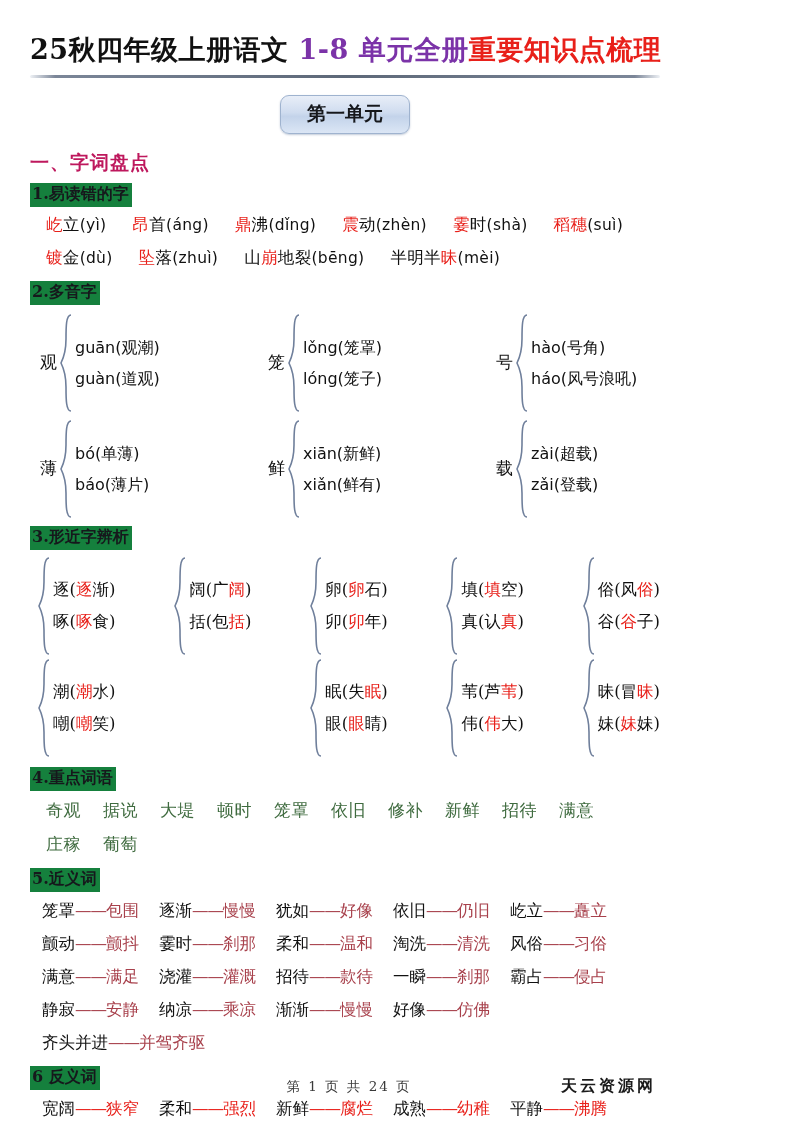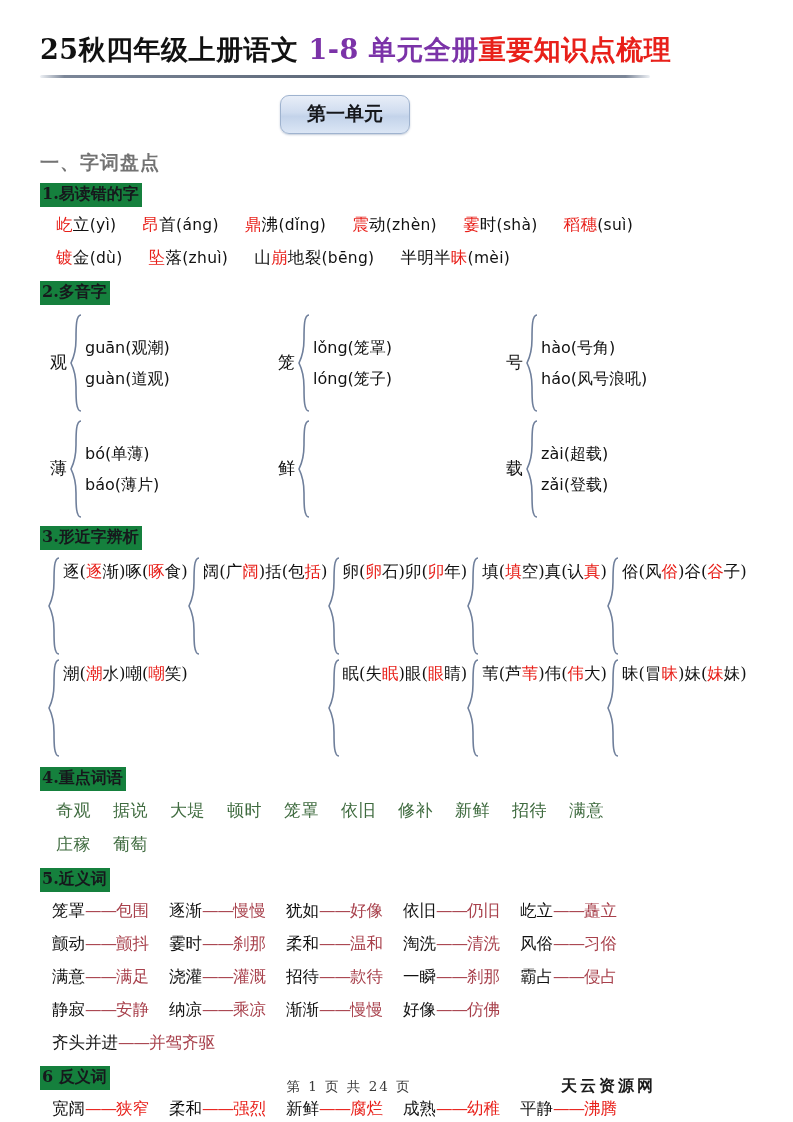--- a/index.html
+++ b/index.html
@@ -4,21 +4,21 @@
 <style>
   html, body { margin:0; padding:0; }
   body {
     width: 793px; height: 1122px;
     background: #ffffff;
     font-family: "DejaVu Sans", "Liberation Sans", sans-serif;
     color: #111;
     position: relative;
     overflow: hidden;
   }
-  .page { position:relative; width:690px; height:1122px; box-sizing:border-box; padding: 0 40px; }
+  .page { position:relative; width:690px; height:1122px; box-sizing:border-box; padding: 0 30px; }
 
   
   .title-wrap { padding-top: 34px; text-align:center; }
   .doc-title {
     font-size: 27px; font-weight: 700; letter-spacing: 0.5px;
     white-space: nowrap; line-height: 1.2;
     font-family: "DejaVu Serif", "Liberation Serif", serif;
   }
   .t-black { color:#111; }
   .t-purple { color:#7b33a8; }
@@ -39,21 +39,21 @@
     font-family:"DejaVu Serif","Liberation Serif",serif;
     background: linear-gradient(to bottom,#e8eef8 0%, #cfdcef 45%, #c3d3ea 55%, #dbe6f5 100%);
     border: 1px solid #9fb3cf;
     border-radius: 9px;
     box-shadow: 0 1px 2px rgba(120,140,170,.45);
   }
 
   
   .sec-main {
     margin-top: 16px;
-    font-size: 19px; font-weight:700; color:#737373;
+    font-size: 19px; font-weight:700; color:#be185d;
     font-family:"DejaVu Serif","Liberation Serif",serif;
     letter-spacing:1px;
   }
   .sub-head {
     display:inline-block;
     margin-top: 7px; margin-bottom: 2px;
     font-size: 16px; font-weight:700; color:#16181c;
     background:#15803d;
     padding: 1px 3px 2px 2px;
     font-family:"DejaVu Serif","Liberation Serif",serif;
@@ -81,21 +81,21 @@
   }
   .brace svg { display:block; height:100%; width:13px; }
   .poly-readings { display:flex; flex-direction:column; justify-content:center; }
   .poly-readings div { font-size:16px; line-height:1.95; white-space:nowrap;
       font-family:"DejaVu Sans","Liberation Sans",sans-serif; color:#111; }
 
   
   .sim-grid { display:flex; padding-left: 8px; margin-top: 4px; }
   .sim-col { display:flex; flex-direction:column; }
   .sim-group { display:flex; align-items:stretch; margin-bottom:2px; }
-  .sim-items { display:flex; justify-content:center; }
+  .sim-items { display:flex; flex-direction:column; justify-content:center; }
   .sim-items div { font-size:16.5px; line-height:1.95; white-space:nowrap;
       font-family:"DejaVu Serif","Liberation Serif",serif; }
 
   
   .keyword-row { padding-left: 16px; font-size:17px; line-height:2.0; color:#3f6b3f;
       font-family:"DejaVu Serif","Liberation Serif",serif; letter-spacing:.5px; }
   .kw { display:inline-block; margin-right: 22px; }
 
   
   .pair-row { padding-left: 12px; font-size:16.5px; line-height:2.0; white-space:nowrap;
@@ -195,20 +195,24 @@
               <div>báo(薄片)</div>
             </div>
           </div>
           <div class="poly-cell" style="width: 228px;">
             <span class="poly-char">鲜</span>
             <span class="brace">
               <svg viewBox="0 0 13 100" preserveAspectRatio="none">
                 <path d="M11 2 C6 2 6 14 6 26 C6 40 2 48 1 50 C2 52 6 60 6 74 C6 86 6 98 11 98" fill="none" stroke="#6f7f9b" stroke-width="1.6"></path>
               </svg>
             </span>
+            <div class="poly-readings">
+              <div>xiān(新鲜)</div>
+              <div>xiǎn(鲜有)</div>
+            </div>
           </div>
           <div class="poly-cell" style="width: auto;">
             <span class="poly-char">载</span>
             <span class="brace">
               <svg viewBox="0 0 13 100" preserveAspectRatio="none">
                 <path d="M11 2 C6 2 6 14 6 26 C6 40 2 48 1 50 C2 52 6 60 6 74 C6 86 6 98 11 98" fill="none" stroke="#6f7f9b" stroke-width="1.6"></path>
               </svg>
             </span>
             <div class="poly-readings">
               <div>zài(超载)</div>

